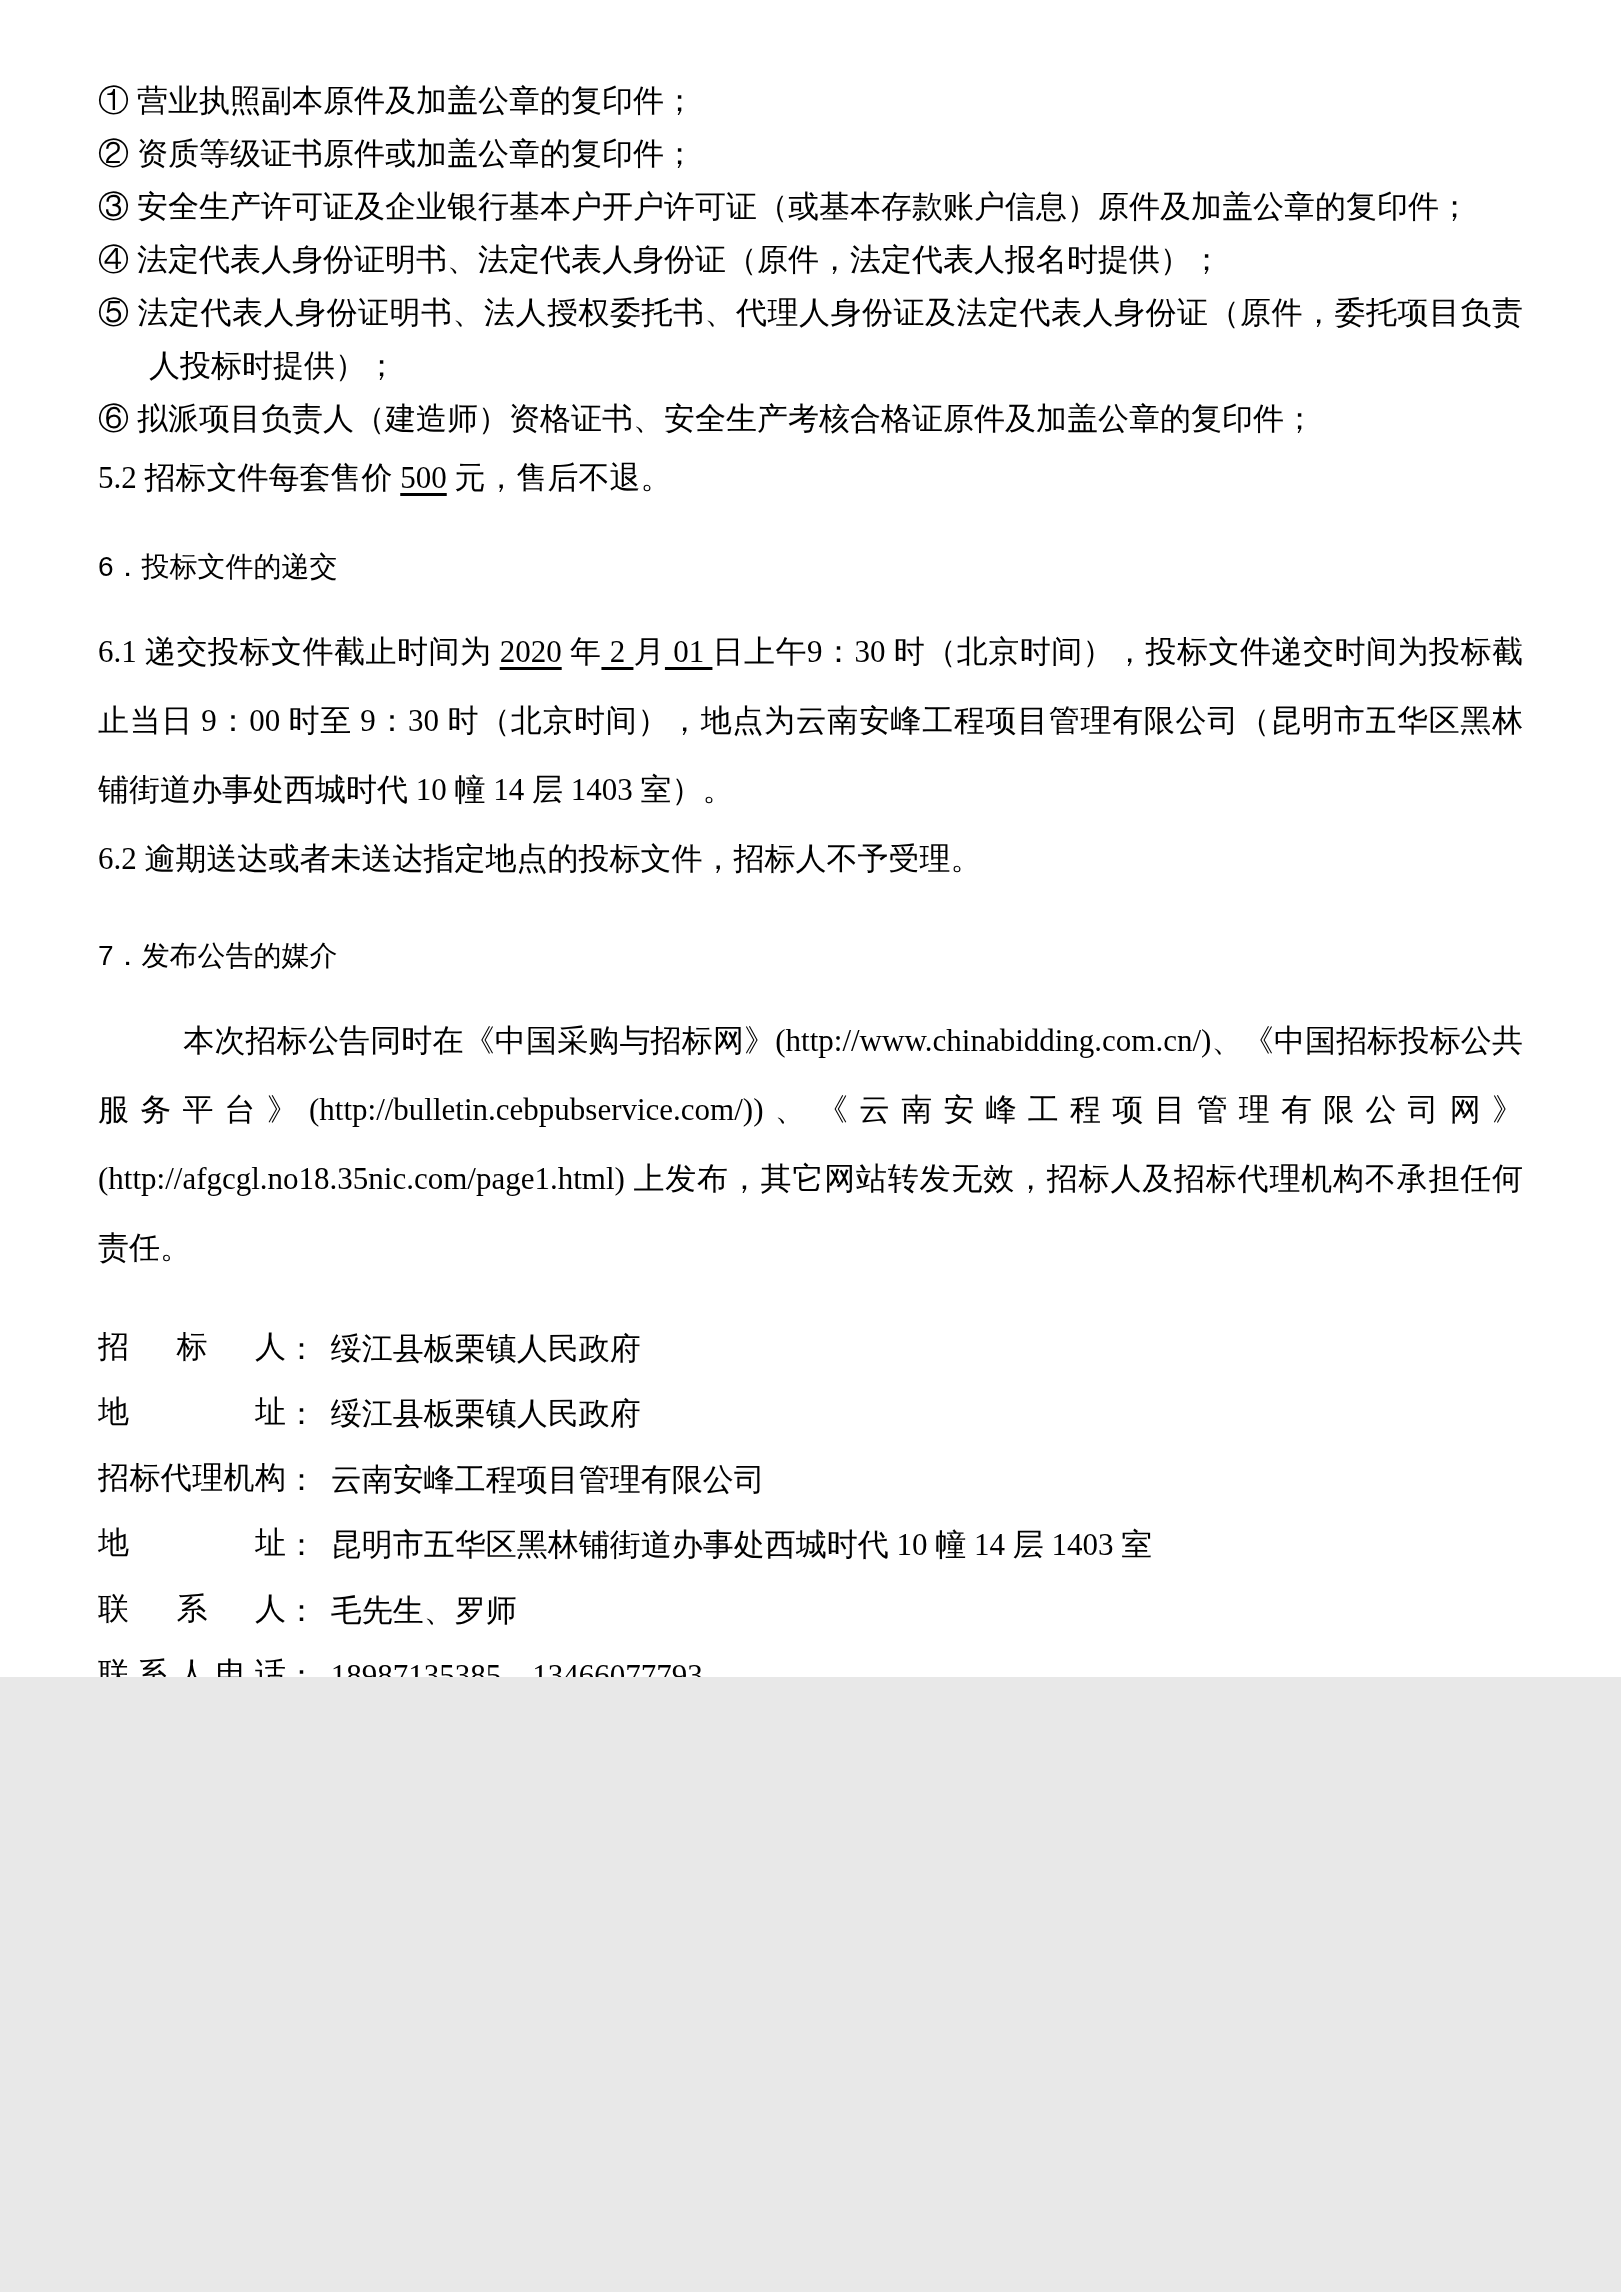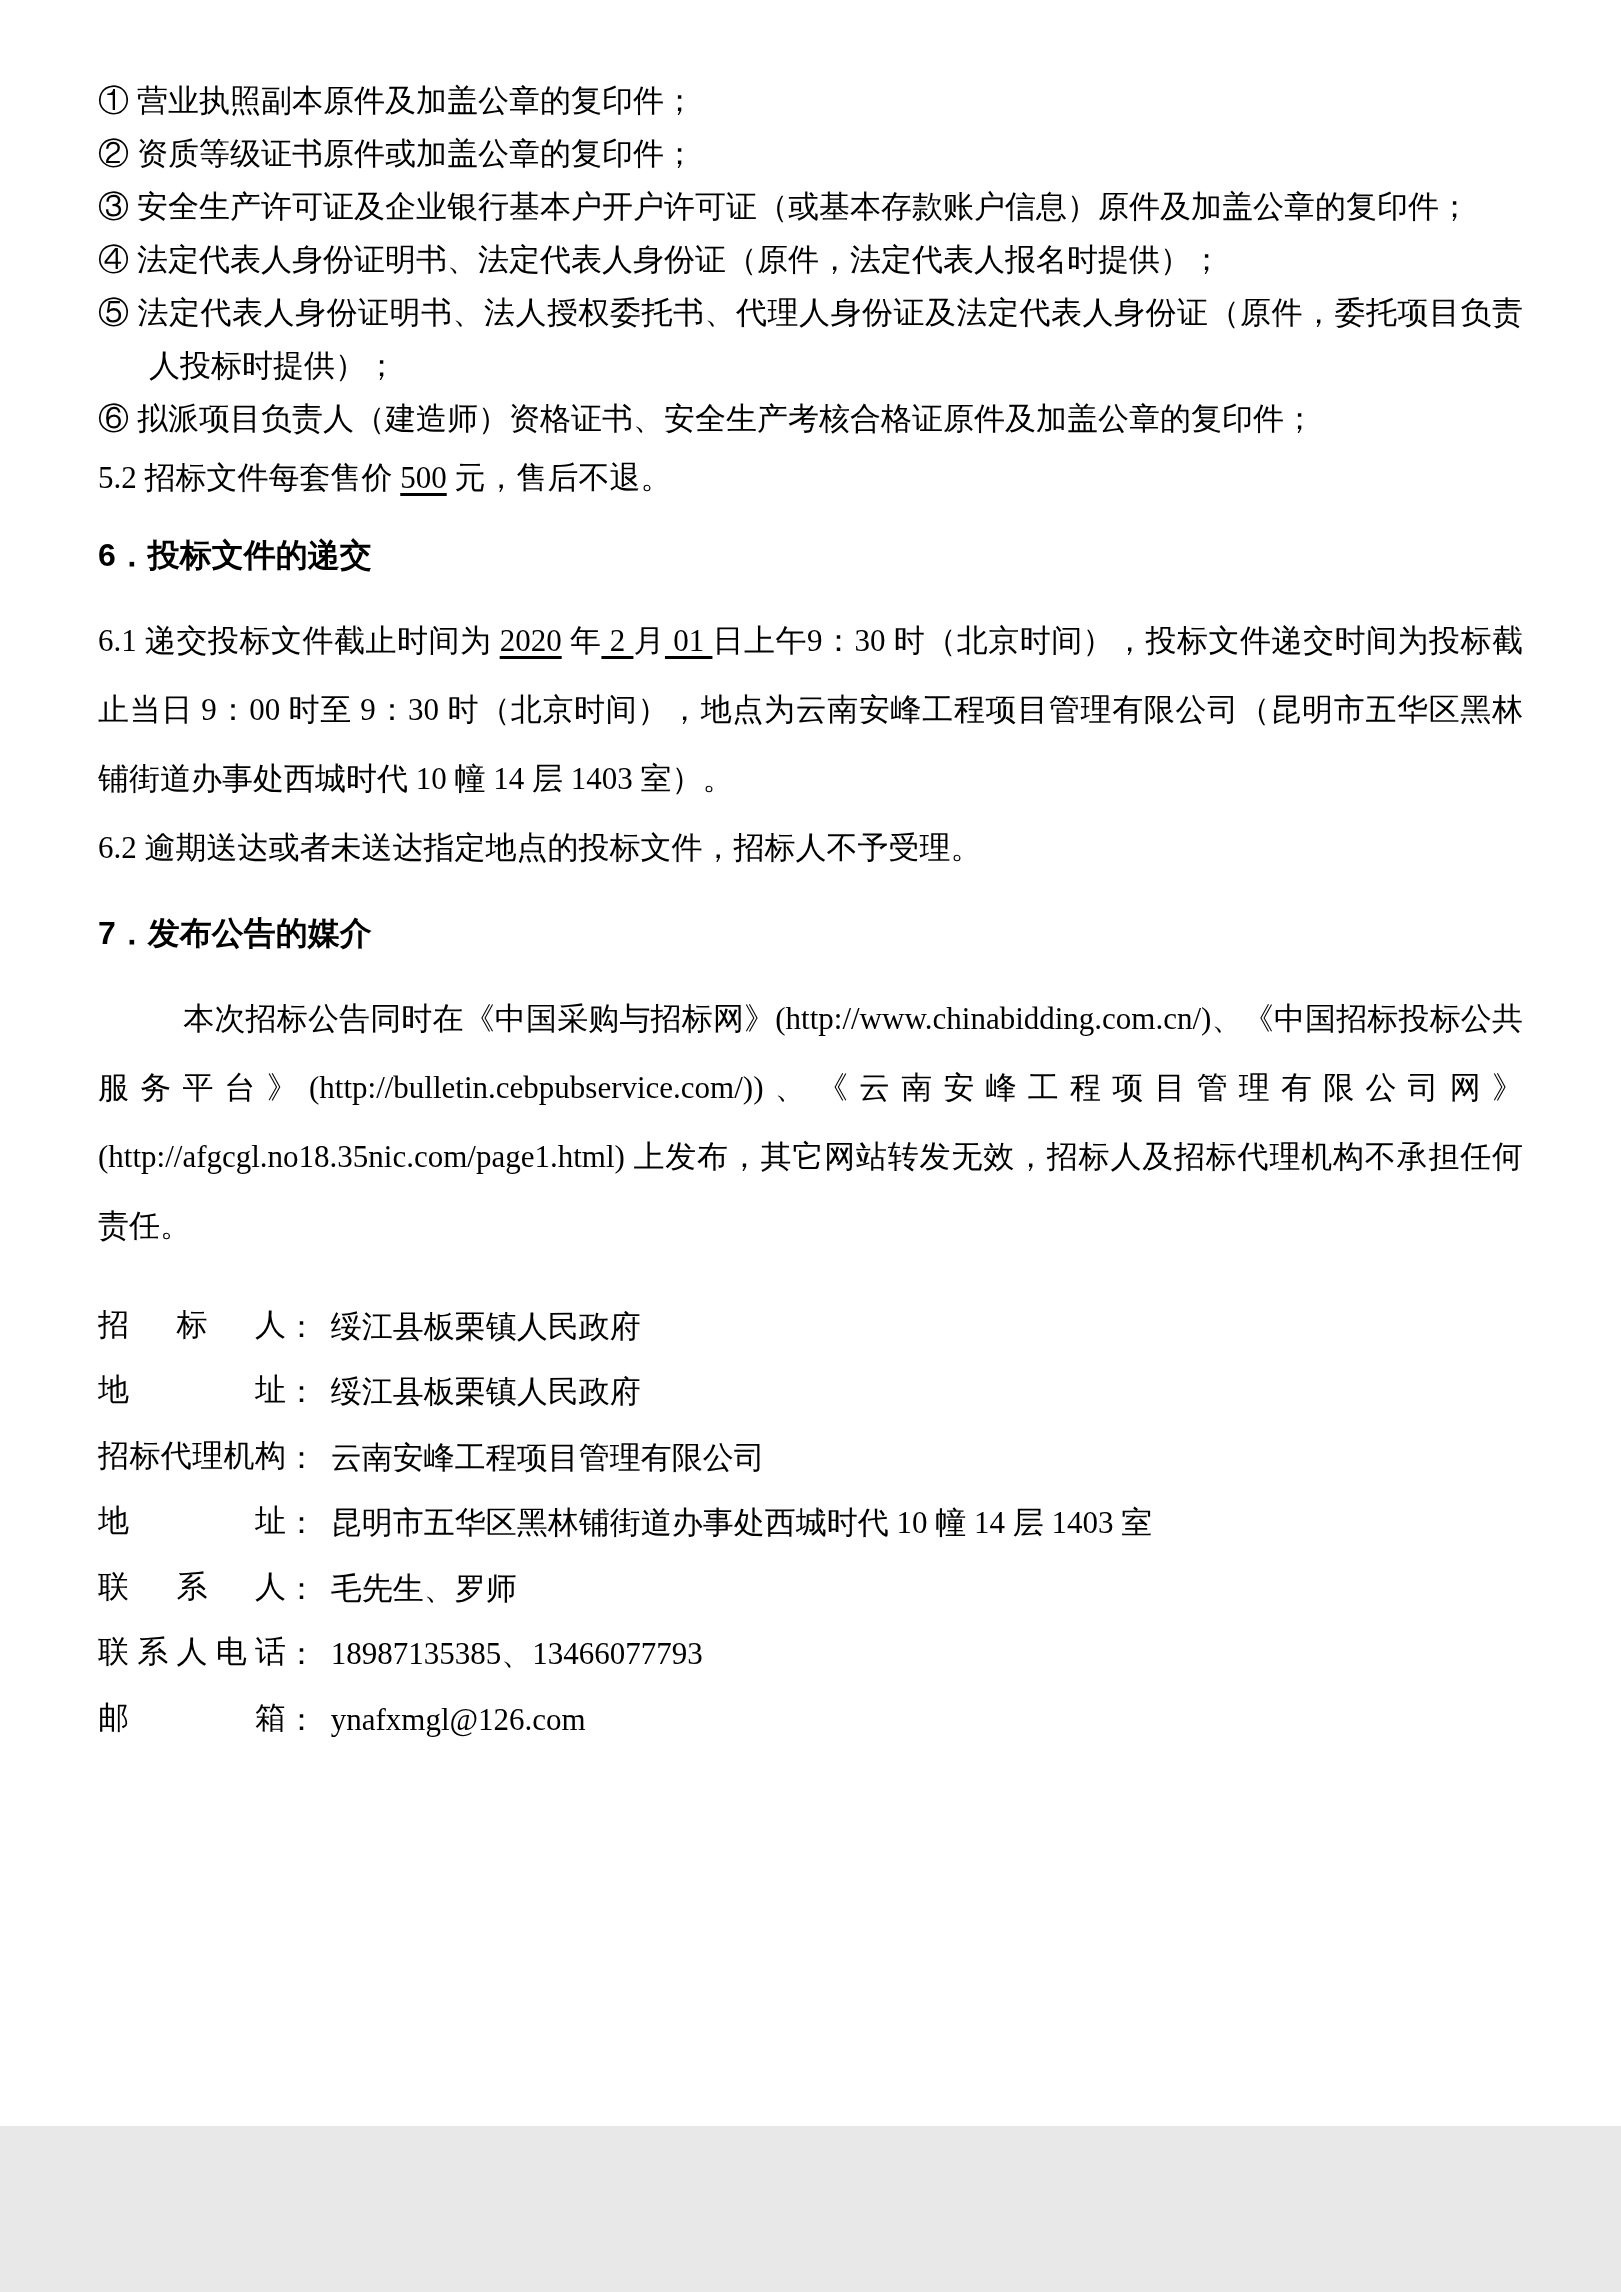--- a/index.html
+++ b/index.html
@@ -1,19 +1,19 @@
 <!DOCTYPE html>
 <html lang="zh"><head>
 <meta charset="utf-8">
 <style>
   html,body{margin:0;padding:0;background:#e8e8e8;}
   .page{
     position:relative;
     width:1621px;
-    height:2126px;
+    height:1677px;
     margin:0 auto;
     background:#ffffff;
     box-sizing:border-box;
     padding:74px 98px 0 98px;
     font-family:"Liberation Serif","DejaVu Serif",serif;
     font-size:31px;
     color:#000;
     overflow:hidden;
   }
   .req-list{margin:0;}
@@ -21,24 +21,24 @@
     line-height:53px;
     text-align:justify;
     padding-left:51px;
     text-indent:-51px;
   }
   .li .marker{display:inline-block;width:39px;text-indent:0;}
   .clause{line-height:53px;margin-top:5.9px;text-align:justify;font-family:Liberation Serif, serif;}
   .u{text-decoration:underline;text-decoration-thickness:2.5px;text-underline-offset:4.9px;}
   h2{
     font-family:"Liberation Sans","DejaVu Sans",sans-serif;
-    font-weight:bold;
-    font-size:32px;
+    font-weight:normal;
+    font-size:28px;
     line-height:43px;
-    margin:30px 0 29px 0;
+    margin:41px 0 29px 0;
   }
   .para{
     margin:0;
     line-height:69px;
     text-align:justify;
   }
   .indent{text-indent:2.75em;}
   .contacts{margin-top:47px;}
   .contact-row{
     line-height:39px;

